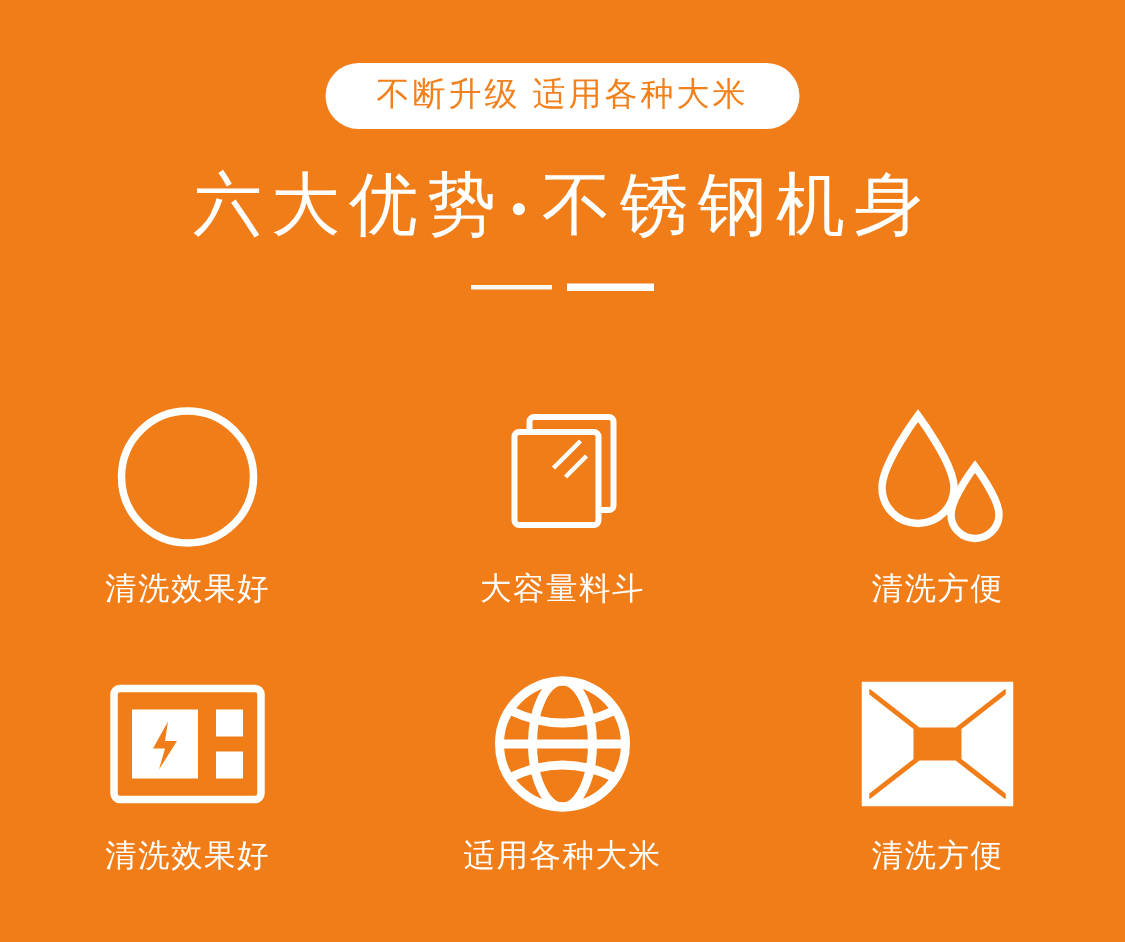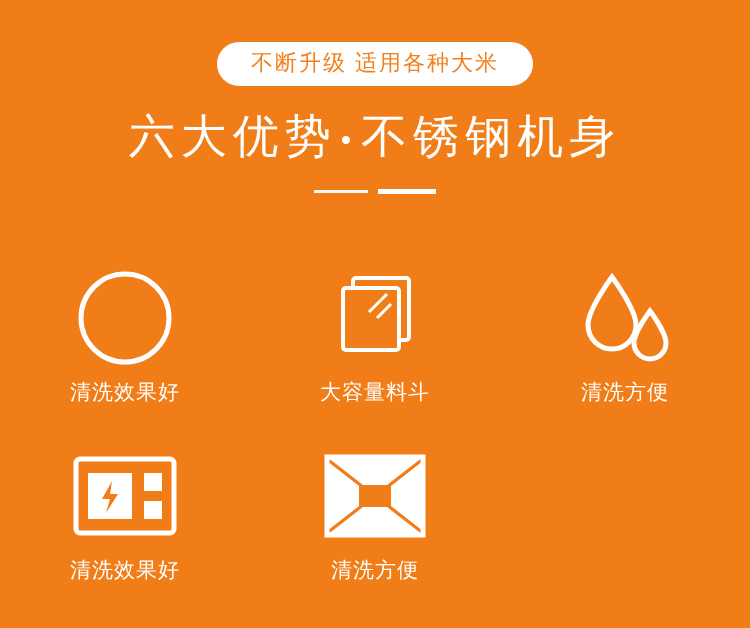--- a/index.html
+++ b/index.html
@@ -158,20 +158,32 @@
           <rect x="6" y="6" width="98" height="74" rx="4" fill="none" stroke="#ffffff" stroke-width="5"></rect>
           <rect x="18" y="20" width="44" height="46" fill="#ffffff"></rect>
           <path d="M42 28 L32 46 L40 46 L36 60 L48 41 L40 41 Z" fill="#f07d17"></path>
           <rect x="74" y="20" width="18" height="18" fill="#ffffff"></rect>
           <rect x="74" y="48" width="18" height="18" fill="#ffffff"></rect>
         </svg>
       </div>
       <div class="cell-label">清洗效果好</div>
     </div>
 
+    <div class="cell">
+      <div class="icon-box">
+        <svg width="96" height="96" viewBox="0 0 96 96">
+          <circle cx="48" cy="48" r="42" fill="none" stroke="#ffffff" stroke-width="6"></circle>
+          <ellipse cx="48" cy="48" rx="20" ry="42" fill="none" stroke="#ffffff" stroke-width="6"></ellipse>
+          <line x1="6" y1="48" x2="90" y2="48" stroke="#ffffff" stroke-width="6"></line>
+          <path d="M14 26 Q48 42 82 26" fill="none" stroke="#ffffff" stroke-width="6"></path>
+          <path d="M14 70 Q48 54 82 70" fill="none" stroke="#ffffff" stroke-width="6"></path>
+        </svg>
+      </div>
+      <div class="cell-label">适用各种大米</div>
+    </div>
 
     <div class="cell">
       <div class="icon-box">
         <svg width="104" height="86" viewBox="0 0 104 86">
           <rect x="4" y="4" width="96" height="78" fill="none" stroke="#ffffff" stroke-width="5"></rect>
           <path d="M4 4 L40 32 L64 32 L100 4 Z" fill="#ffffff"></path>
           <path d="M4 82 L40 54 L64 54 L100 82 Z" fill="#ffffff"></path>
           <path d="M4 4 L40 32 L40 54 L4 82 Z" fill="#ffffff" opacity="0"></path>
           <path d="M4 8 L36 33 L36 53 L4 78 Z" fill="#ffffff"></path>
           <path d="M100 8 L68 33 L68 53 L100 78 Z" fill="#ffffff"></path>

